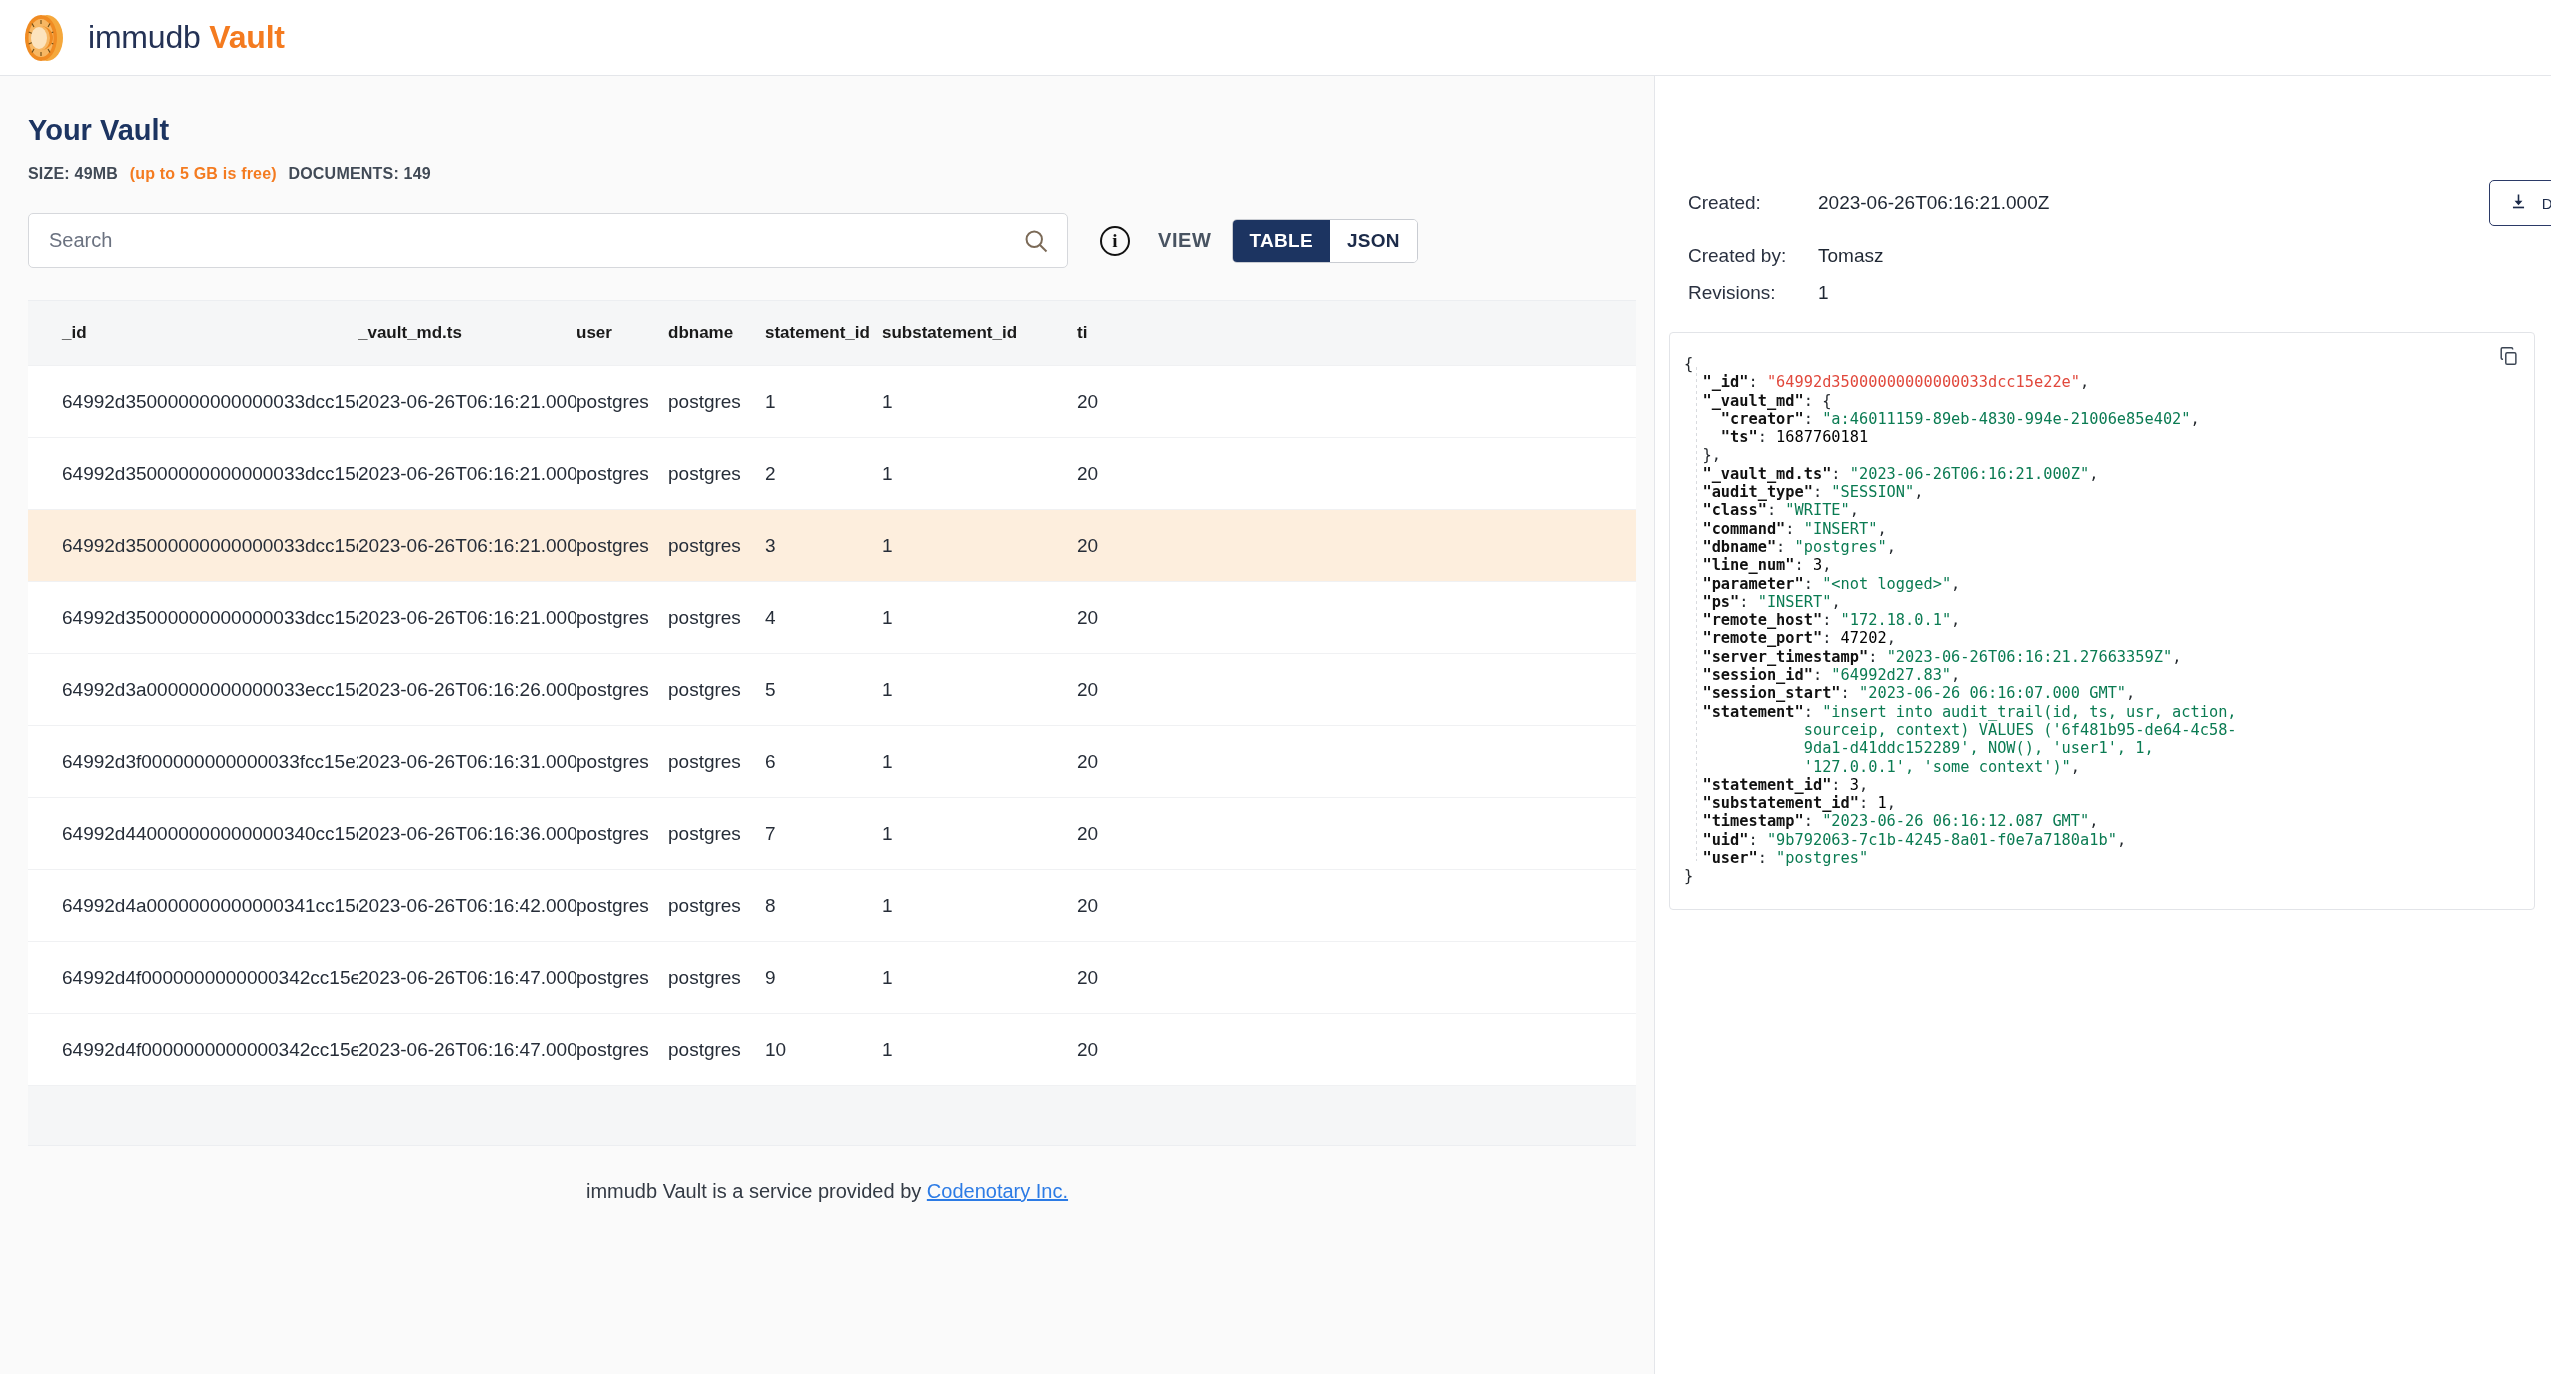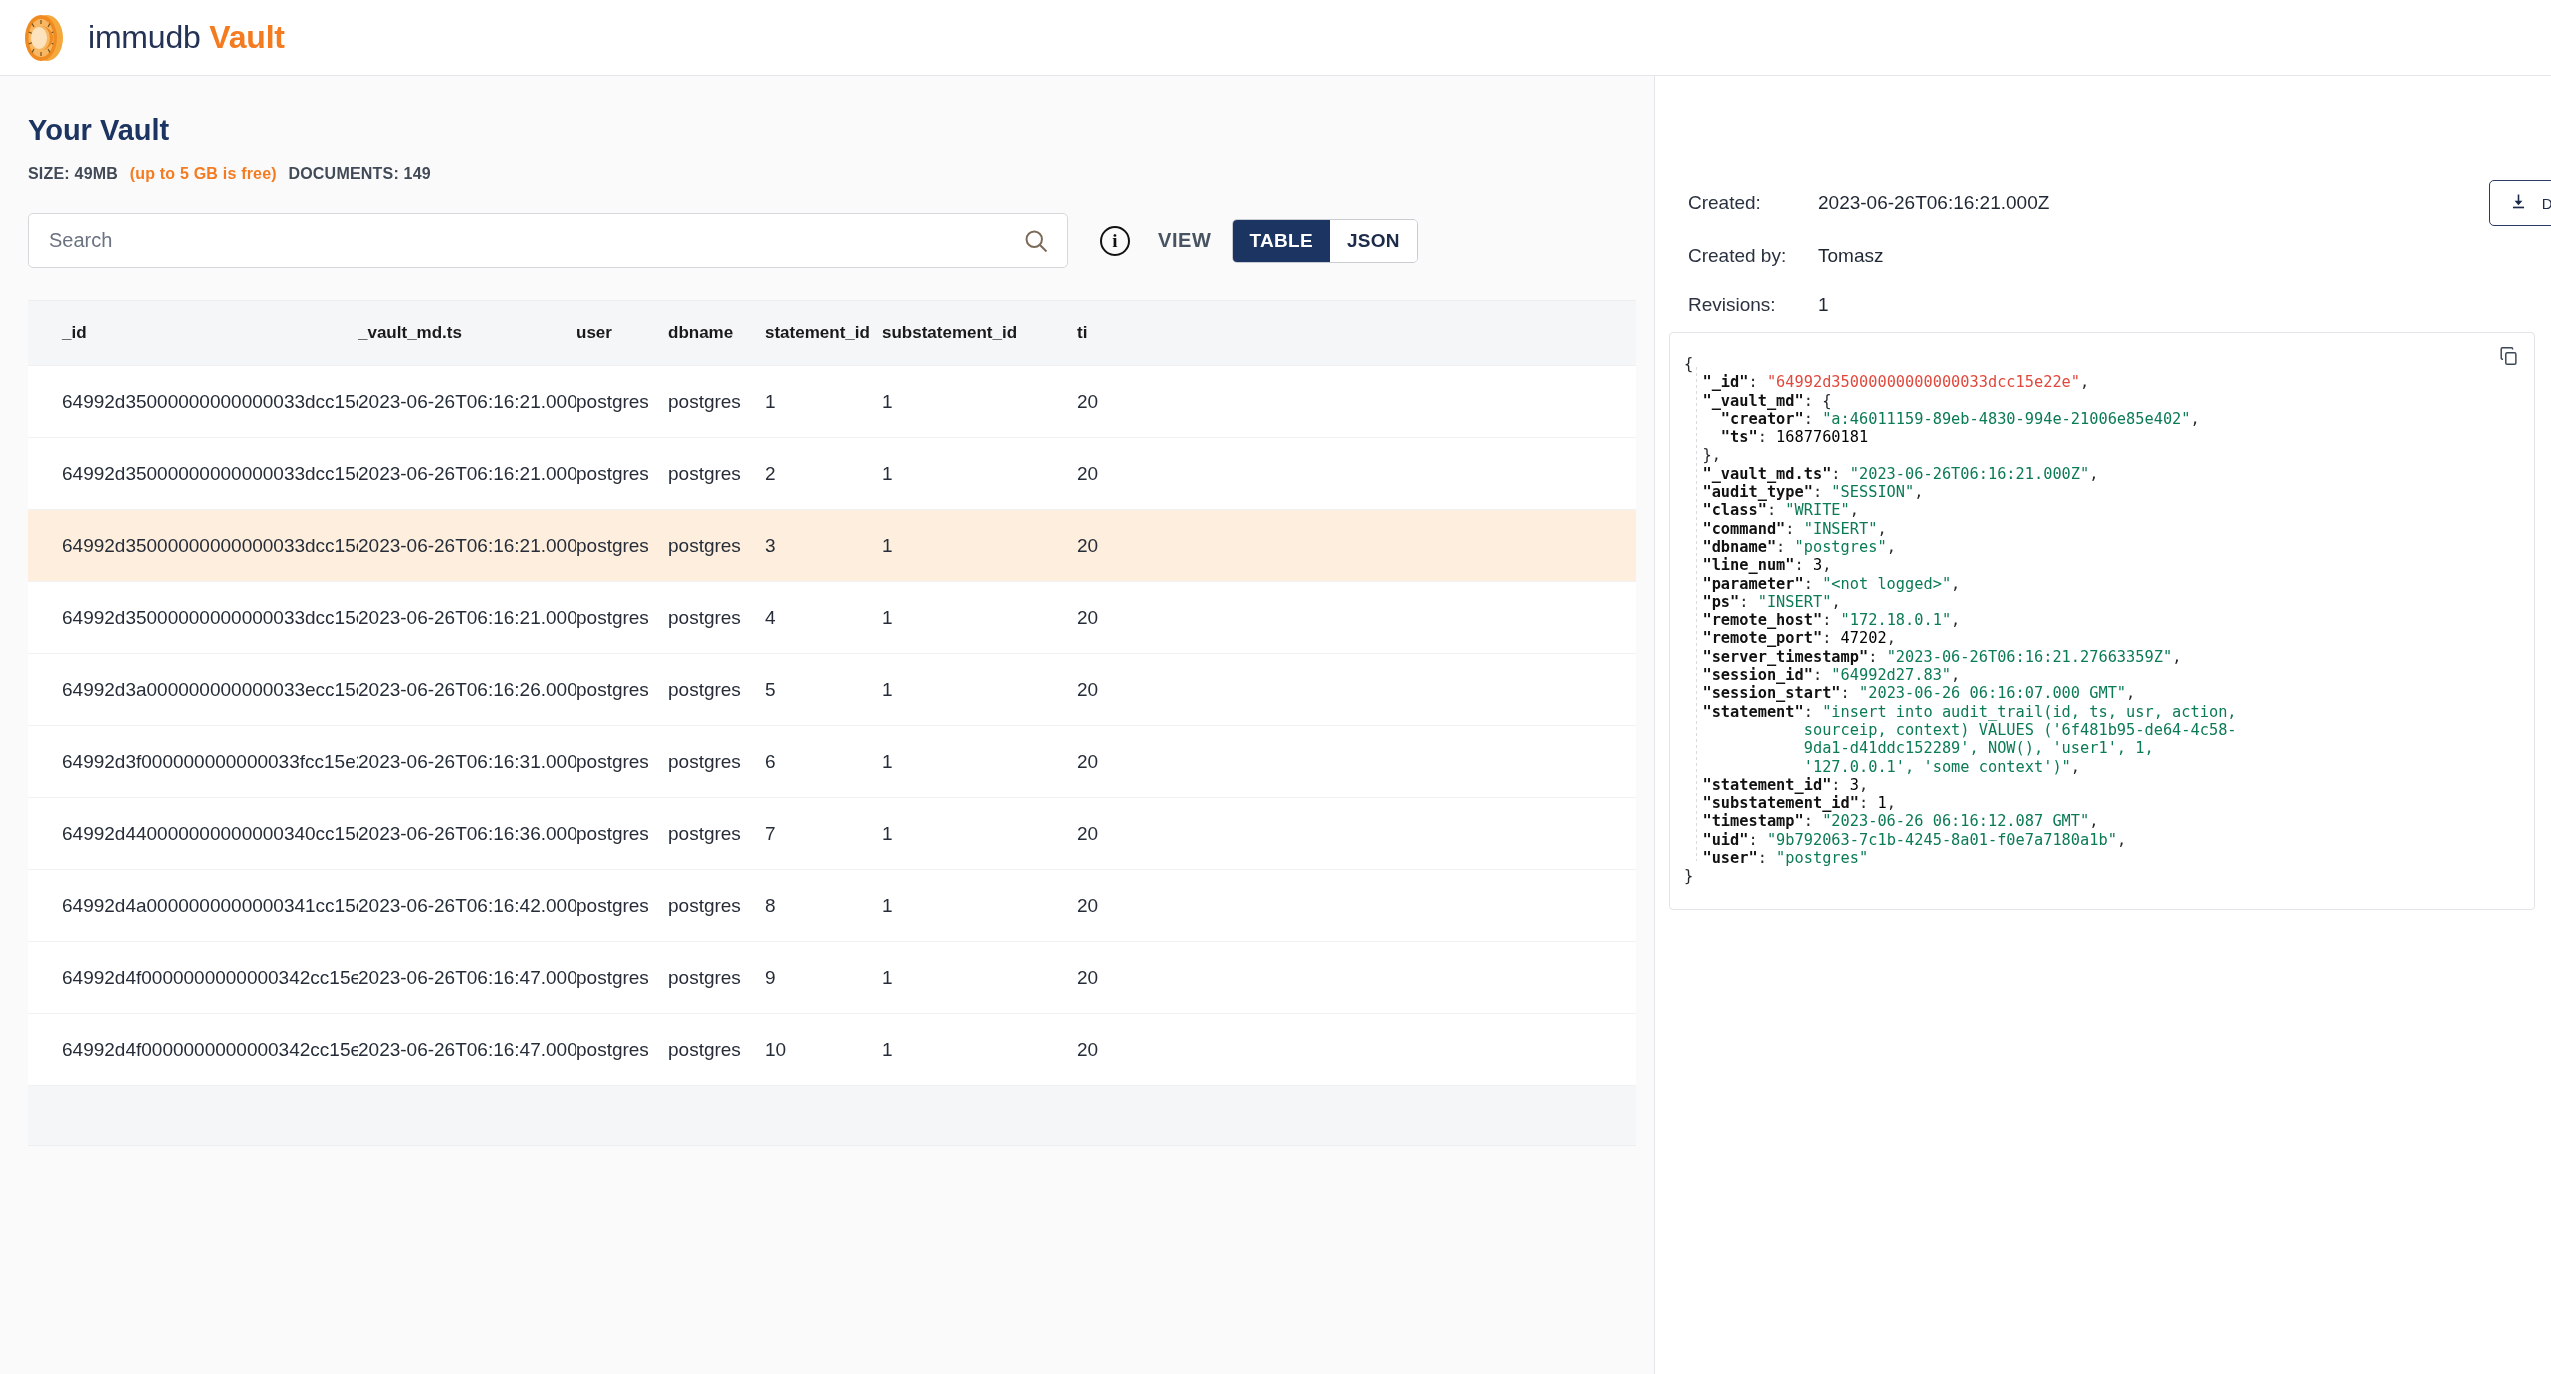--- a/index.html
+++ b/index.html
@@ -373,35 +373,38 @@
       <div class="cell c-user">postgres</div>
       <div class="cell c-db">postgres</div>
       <div class="cell c-sid">10</div>
       <div class="cell c-ssid">1</div>
       <div class="cell c-time">20</div>
     </div>
 
     <div class="trow tfoot"></div>
   </div>
 
+  <div class="footer-note">
+    <span>immudb Vault is a service provided by </span><a href="#">Codenotary Inc.</a>
+  </div>
 </div>
 
 <div class="detail">
 
   <div class="close-x"></div>
 
   <div class="meta-row" style="left:33px; top:116px;">
     <span class="meta-k">Created:</span>
     <span class="meta-v">2023-06-26T06:16:21.000Z</span>
   </div>
   <div class="meta-row" style="left:33px; top:169px;">
     <span class="meta-k">Created by:</span>
     <span class="meta-v">Tomasz</span>
   </div>
-  <div class="meta-row" style="left:33px; top:218px;">
+  <div class="meta-row" style="left:33px; top:206px;">
     <span class="meta-k">Revisions:</span>
     <span class="meta-v">1</span>
   </div>
   <div class="meta-row" style="left:33px; top:278px;">
     <span class="meta-k">Transaction ID:</span>
   </div>
 
   <div class="txn-field" style="left:163px; top:262px; width:234px; height:38px;">
     <span class="val">830</span>
     <span class="txn-copy">

